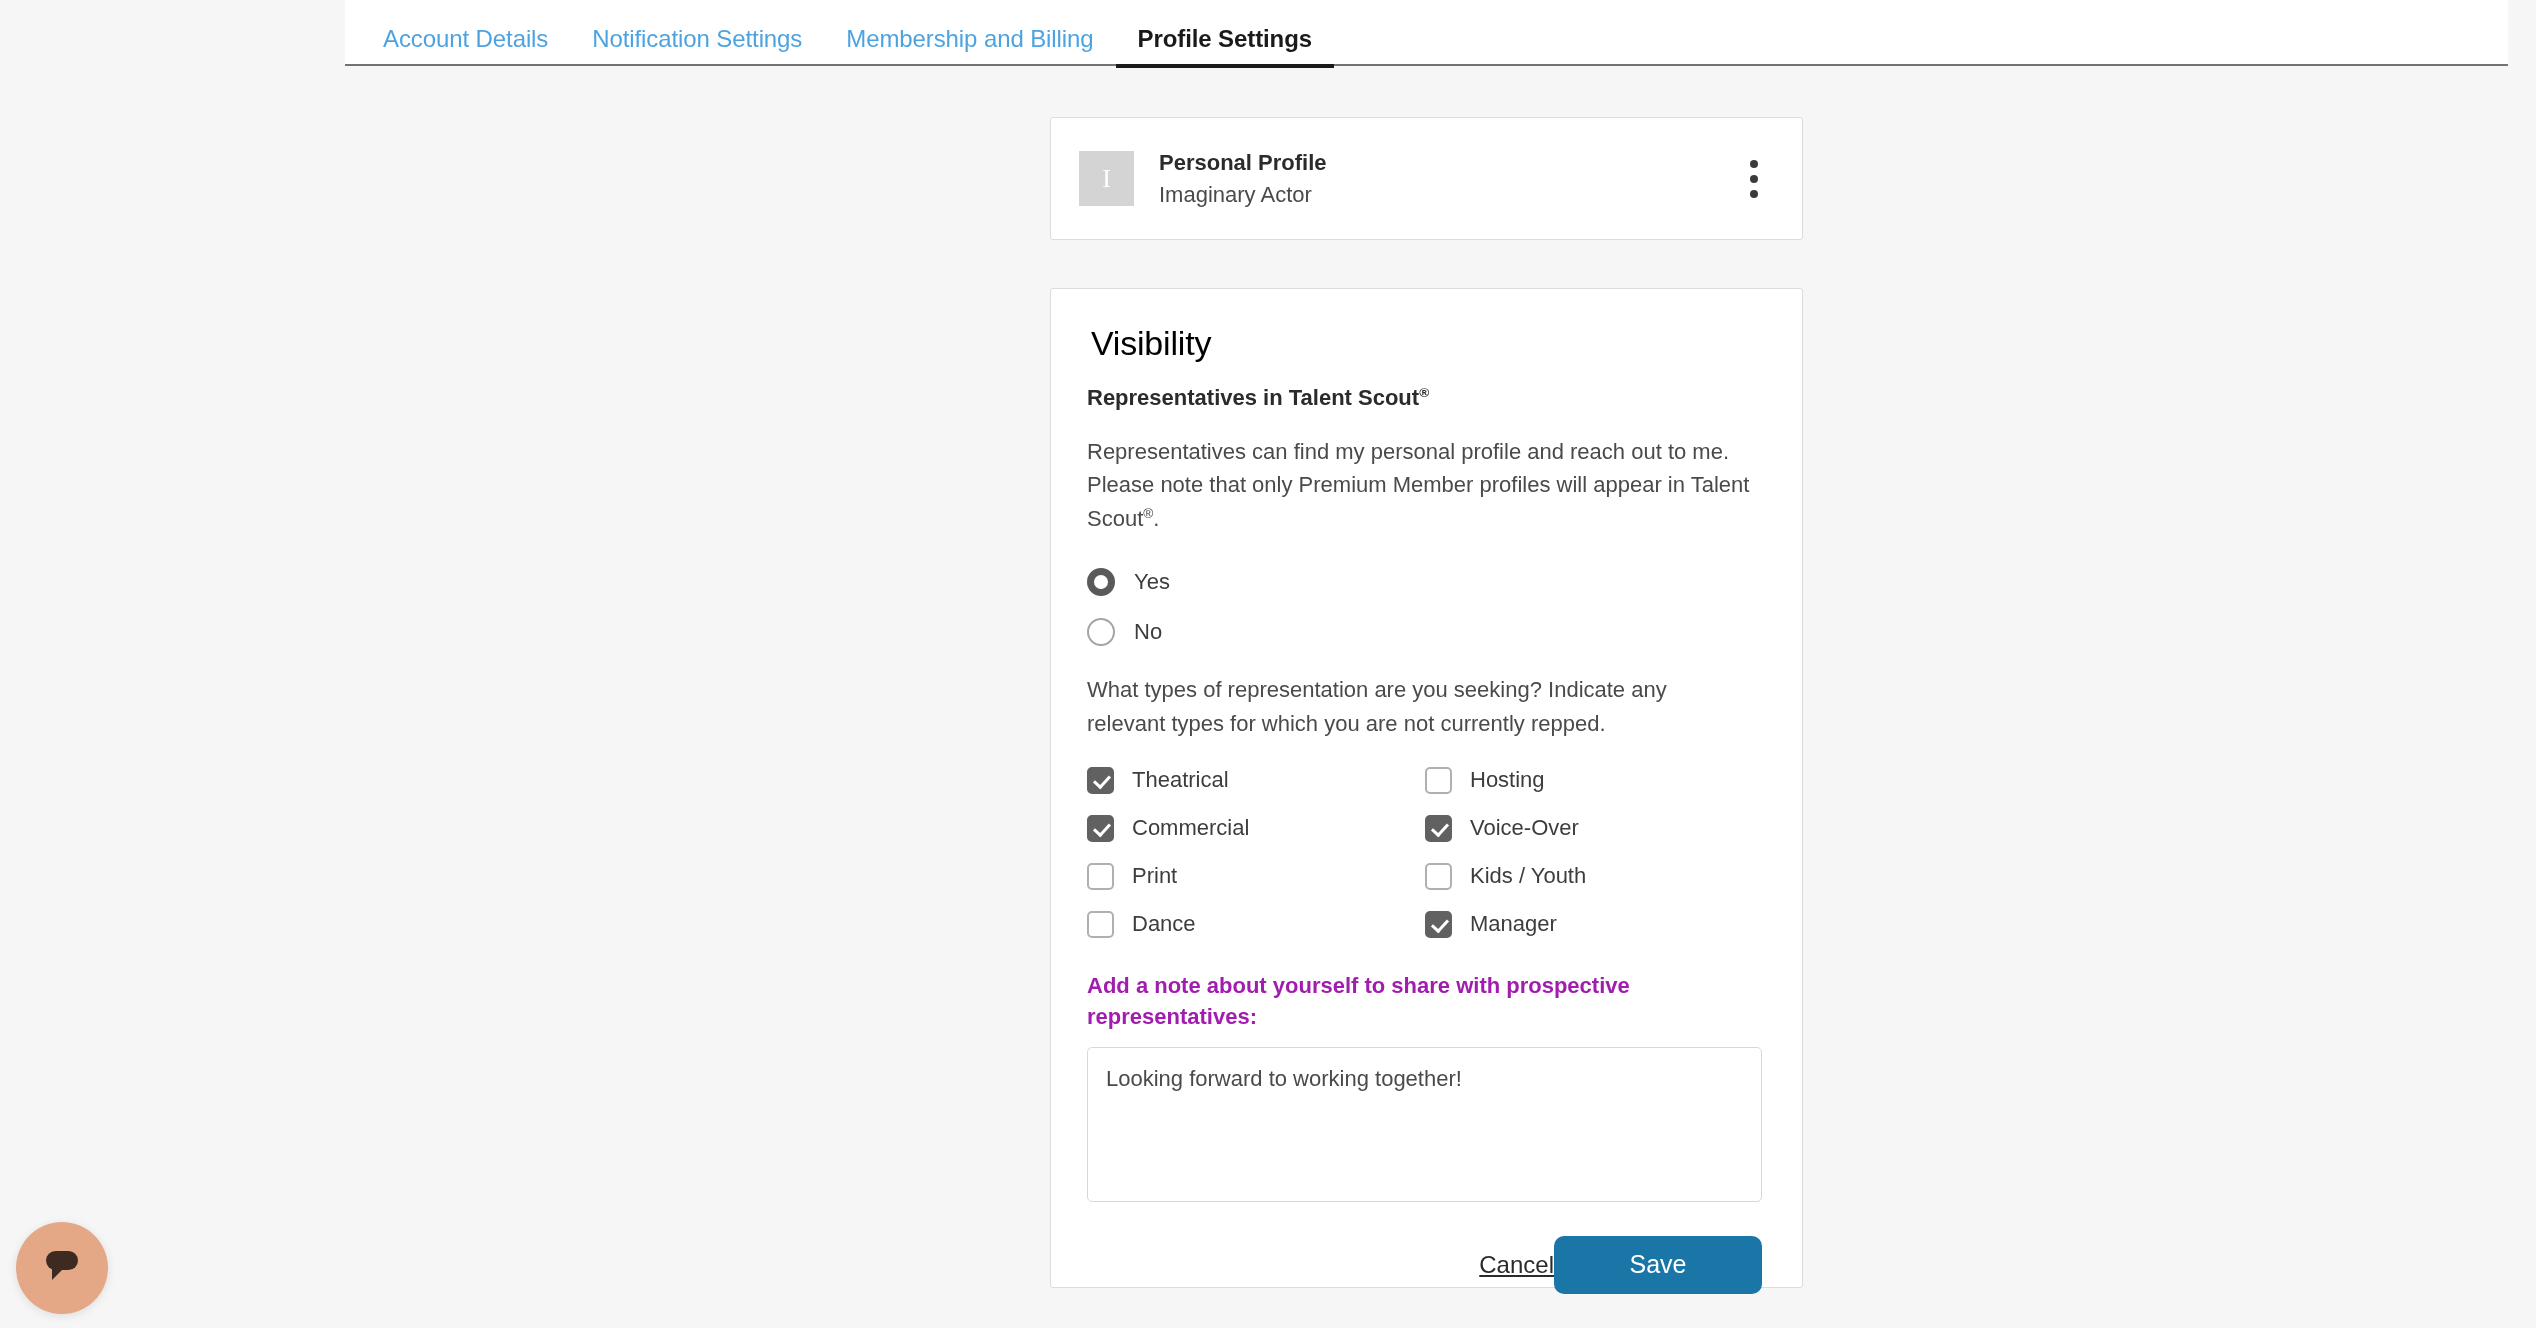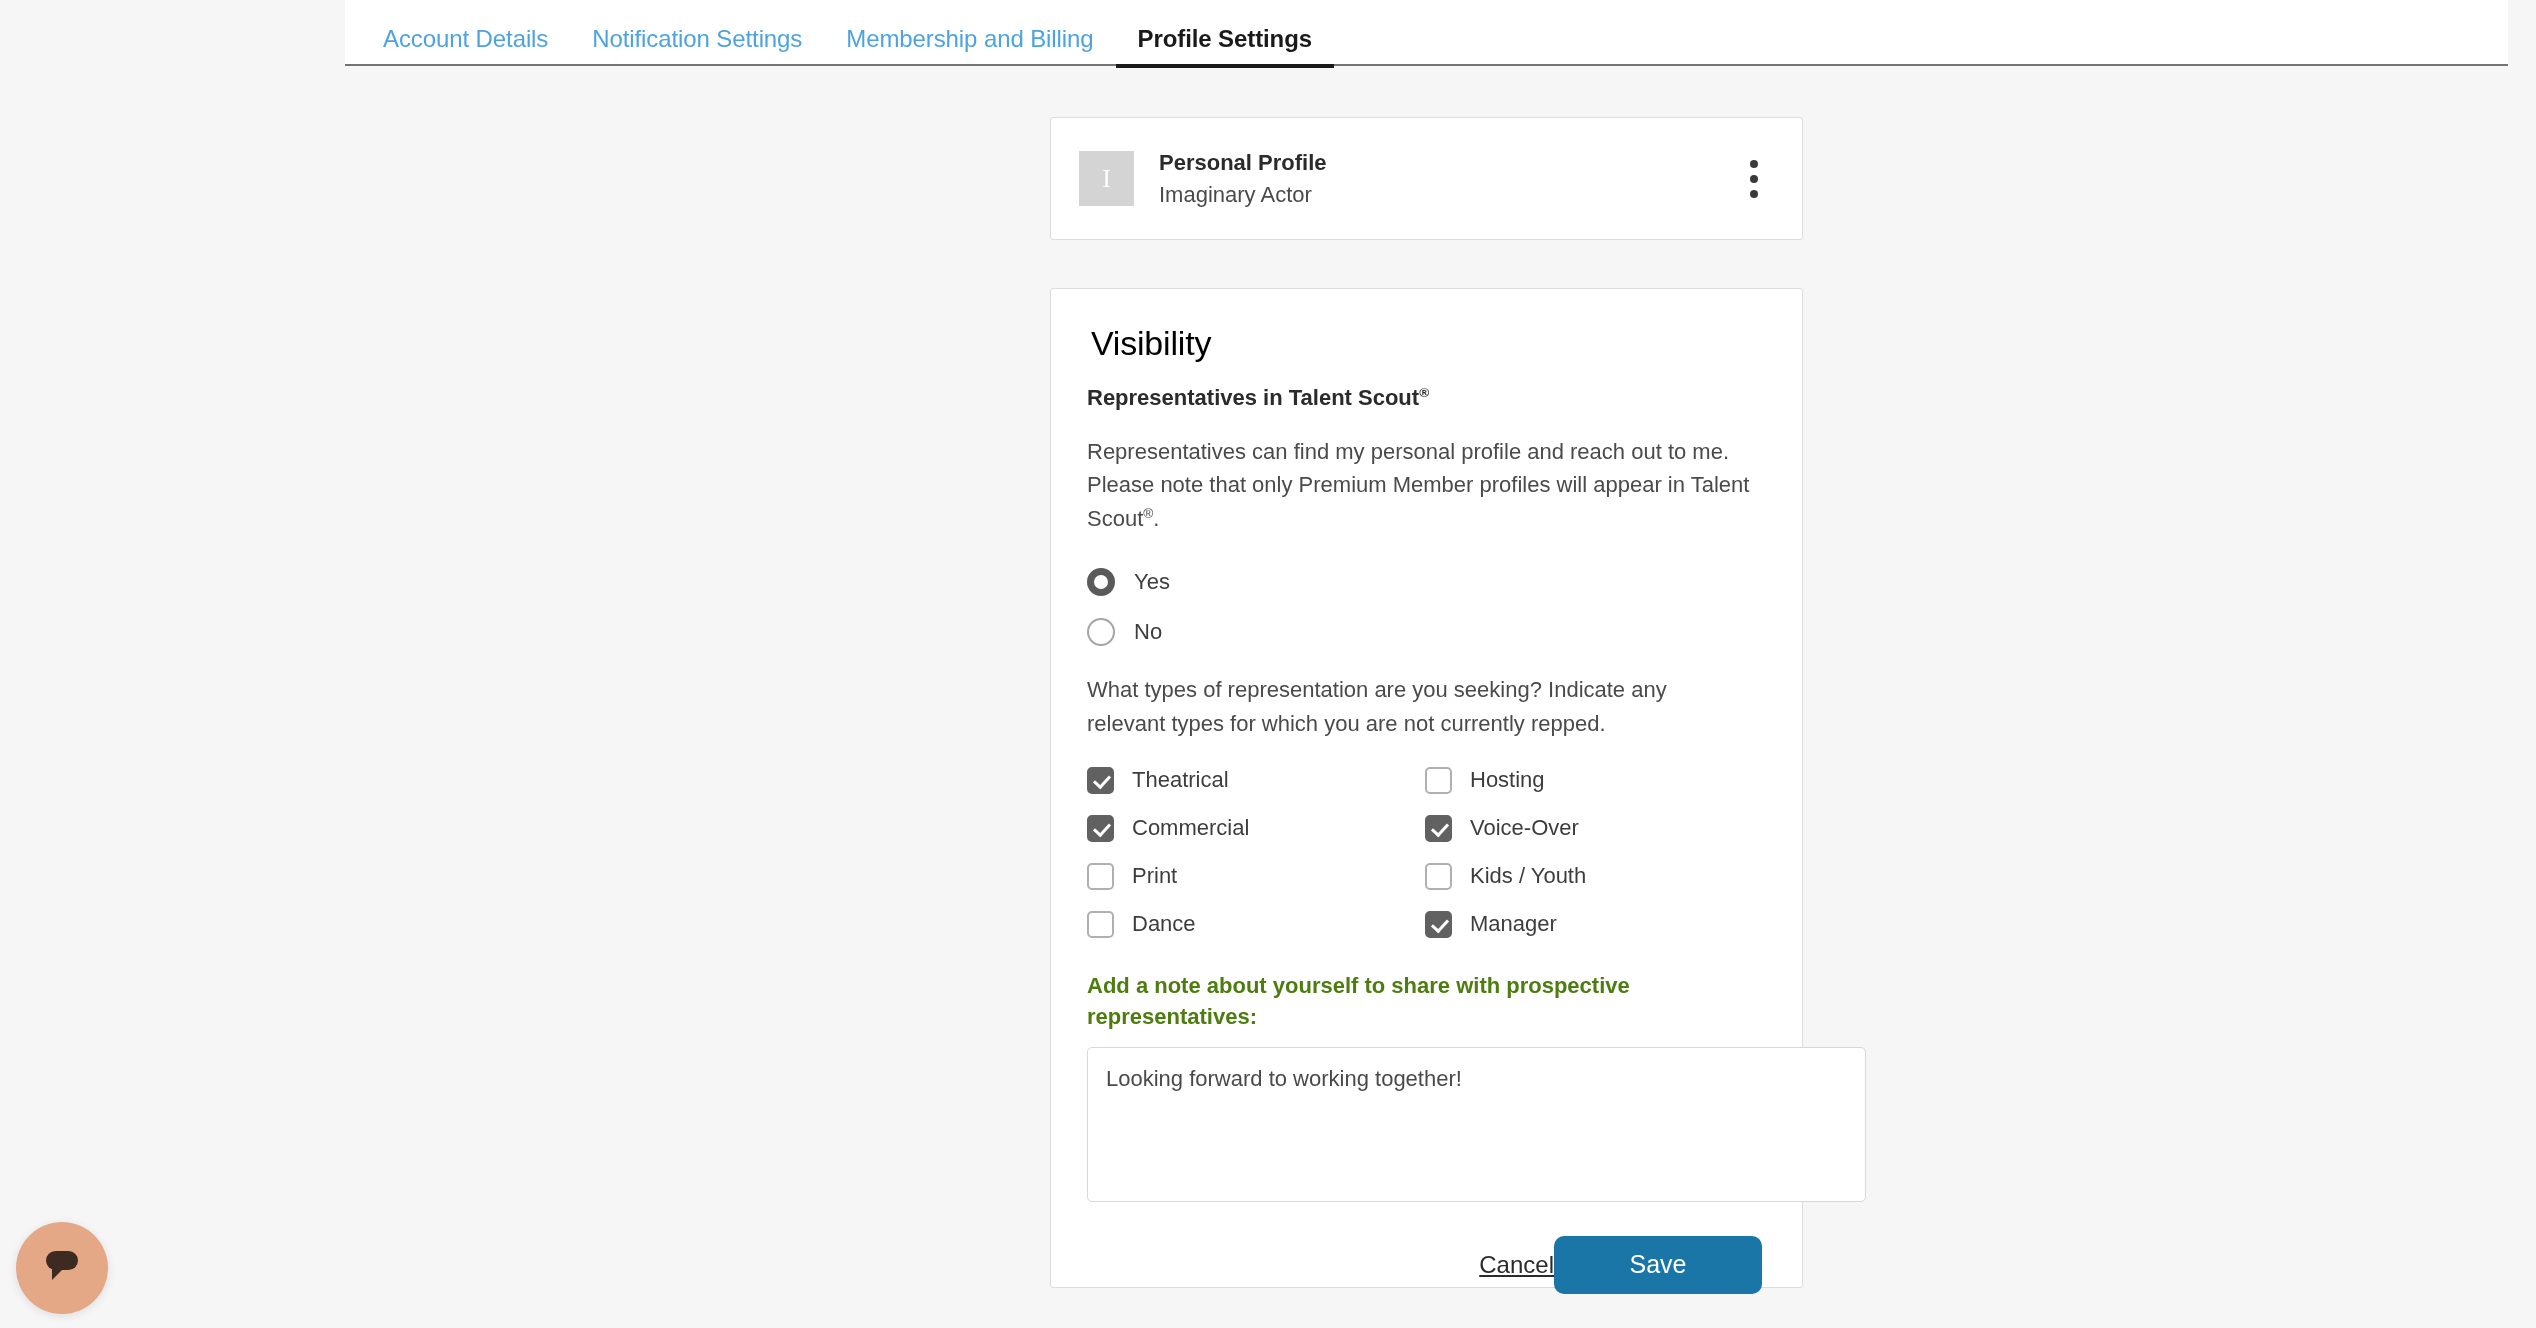--- a/index.html
+++ b/index.html
@@ -243,28 +243,28 @@
   .cb-label {
     margin-left: 18px;
     font-size: 22px;
     color: #3d3d3d;
     white-space: nowrap;
   }
 
   .note-label {
     font-size: 22px;
     font-weight: bold;
-    color: #4d7c0f;
+    color: #a21caf;
     line-height: 1.42;
     margin-top: 10px;
     margin-bottom: 14px;
     max-width: 600px;
   }
   .note-area {
-    width: 779px;
+    width: 675px;
     height: 155px;
     border: 1px solid #d8d8d8;
     border-radius: 5px;
     background: #ffffff;
     padding: 16px 18px;
     font-family: "Liberation Sans", sans-serif;
     font-size: 22px;
     color: #4a4a4a;
     resize: none;
     outline: none;

